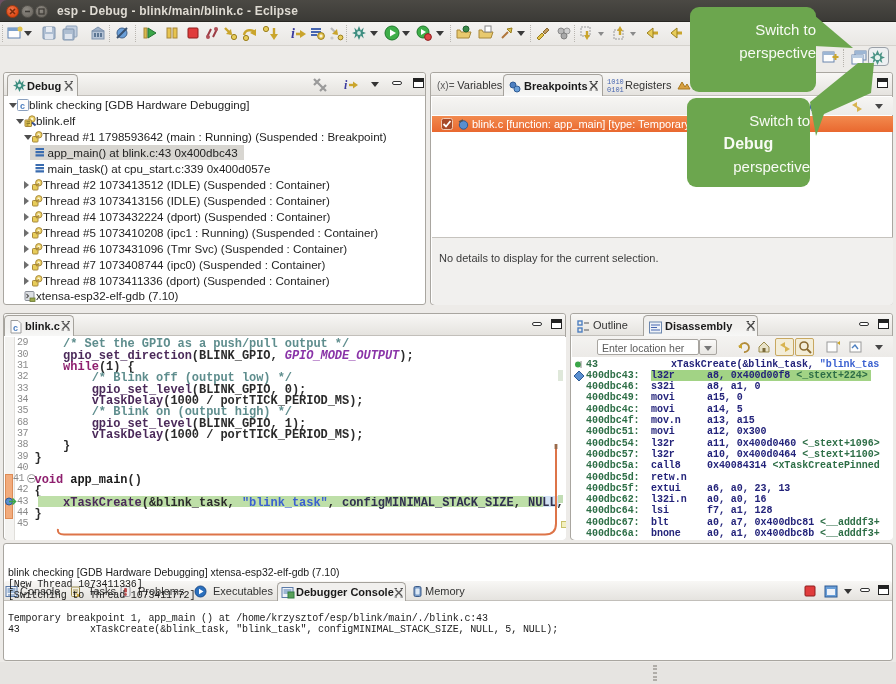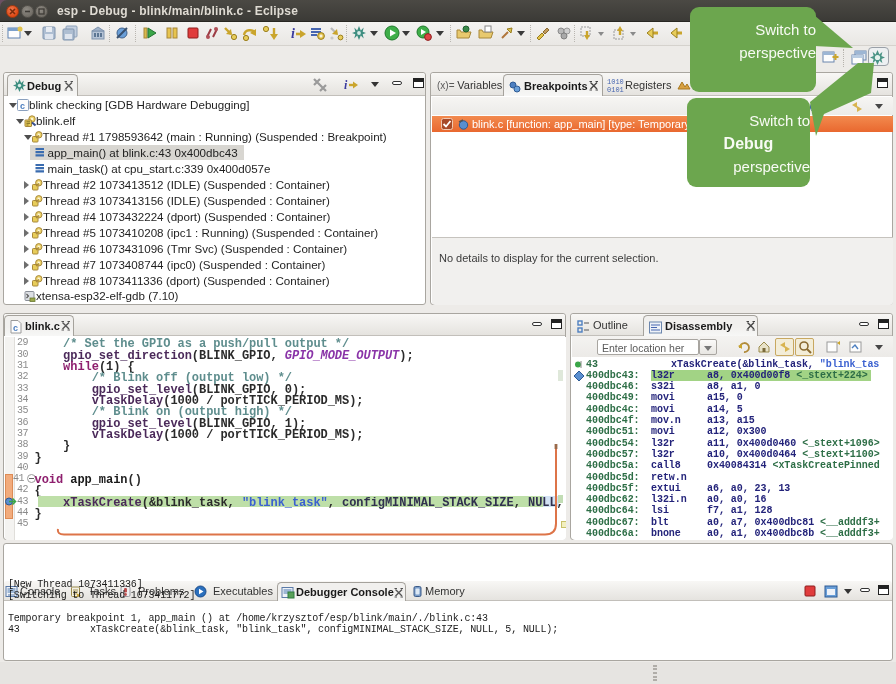--- a/index.html
+++ b/index.html
@@ -481,21 +481,21 @@
 <div class="lnum" style="left:4px;top:23.0px">31</div>
 <div class="cl" style="left:29.5px;top:23.0px">    <span class="kw">while</span>(1) {</div>
 <div class="lnum" style="left:4px;top:34.3px">32</div>
 <div class="cl" style="left:29.5px;top:34.3px">        <span class="cmt">/* Blink off (output low) */</span></div>
 <div class="lnum" style="left:4px;top:45.6px">33</div>
 <div class="cl" style="left:29.5px;top:45.6px">        <span class="fn">gpio_set_level</span>(BLINK_GPIO, 0);</div>
 <div class="lnum" style="left:4px;top:57.0px">34</div>
 <div class="cl" style="left:29.5px;top:57.0px">        <span class="fn">vTaskDelay</span>(1000 / portTICK_PERIOD_MS);</div>
 <div class="lnum" style="left:4px;top:68.3px">35</div>
 <div class="cl" style="left:29.5px;top:68.3px">        <span class="cmt">/* Blink on (output high) */</span></div>
-<div class="lnum" style="left:4px;top:79.6px">36</div>
+<div class="lnum" style="left:4px;top:79.6px">68</div>
 <div class="cl" style="left:29.5px;top:79.6px">        <span class="fn">gpio_set_level</span>(BLINK_GPIO, 1);</div>
 <div class="lnum" style="left:4px;top:90.9px">37</div>
 <div class="cl" style="left:29.5px;top:90.9px">        <span class="fn">vTaskDelay</span>(1000 / portTICK_PERIOD_MS);</div>
 <div class="lnum" style="left:4px;top:102.2px">38</div>
 <div class="cl" style="left:29.5px;top:102.2px">    }</div>
 <div class="lnum" style="left:4px;top:113.5px">39</div>
 <div class="cl" style="left:29.5px;top:113.5px">}</div>
 <div class="lnum" style="left:4px;top:124.8px">40</div>
 <div class="lnum" style="left:0;top:136.1px">41</div>
 <svg class="abs" style="left:22px;top:137.1px" width="9" height="9">
@@ -702,20 +702,21 @@
           <rect x="1" y="1" width="10" height="10" rx="1" fill="#e03c3c" stroke="#8e1f1f"></rect>
         </svg>
     <svg class="hbtn" style="left:820px; top:3px" width="14" height="14">
           <rect x="1" y="2" width="12" height="11" fill="#6a9fd8" stroke="#2d5a94"></rect>
           <rect x="3" y="5" width="8" height="6" fill="#eef2f8"></rect>
         </svg>
     <div class="varr" style="left:840px; top:8px"></div>
     <div class="minb" style="left:856px; top:7px"></div>
     <div class="maxb" style="left:874px; top:4px"></div>
   </div>
+  <div class="abs" style="left:4px; top:22px; font-size:10.5px; color:#1a1a1a; white-space:nowrap;">blink checking [GDB Hardware Debugging] xtensa-esp32-elf-gdb (7.10)</div>
   <div class="con" style="left:4px; top:35px;">[New Thread 1073411336]
 [Switching to Thread 1073411772]
 
 Temporary breakpoint 1, app_main () at /home/krzysztof/esp/blink/main/./blink.c:43
 43            xTaskCreate(&amp;blink_task, "blink_task", configMINIMAL_STACK_SIZE, NULL, 5, NULL);</div>
 </div>
 
 <div class="abs" style="left:0; top:662px; width:896px; height:22px; background:#e6e4e1;"></div>
 
 <div class="abs" style="left:653px; top:665px; width:4px; height:16px; border-left:2px dotted #b0ada8; border-right:2px dotted #b0ada8;"></div>

